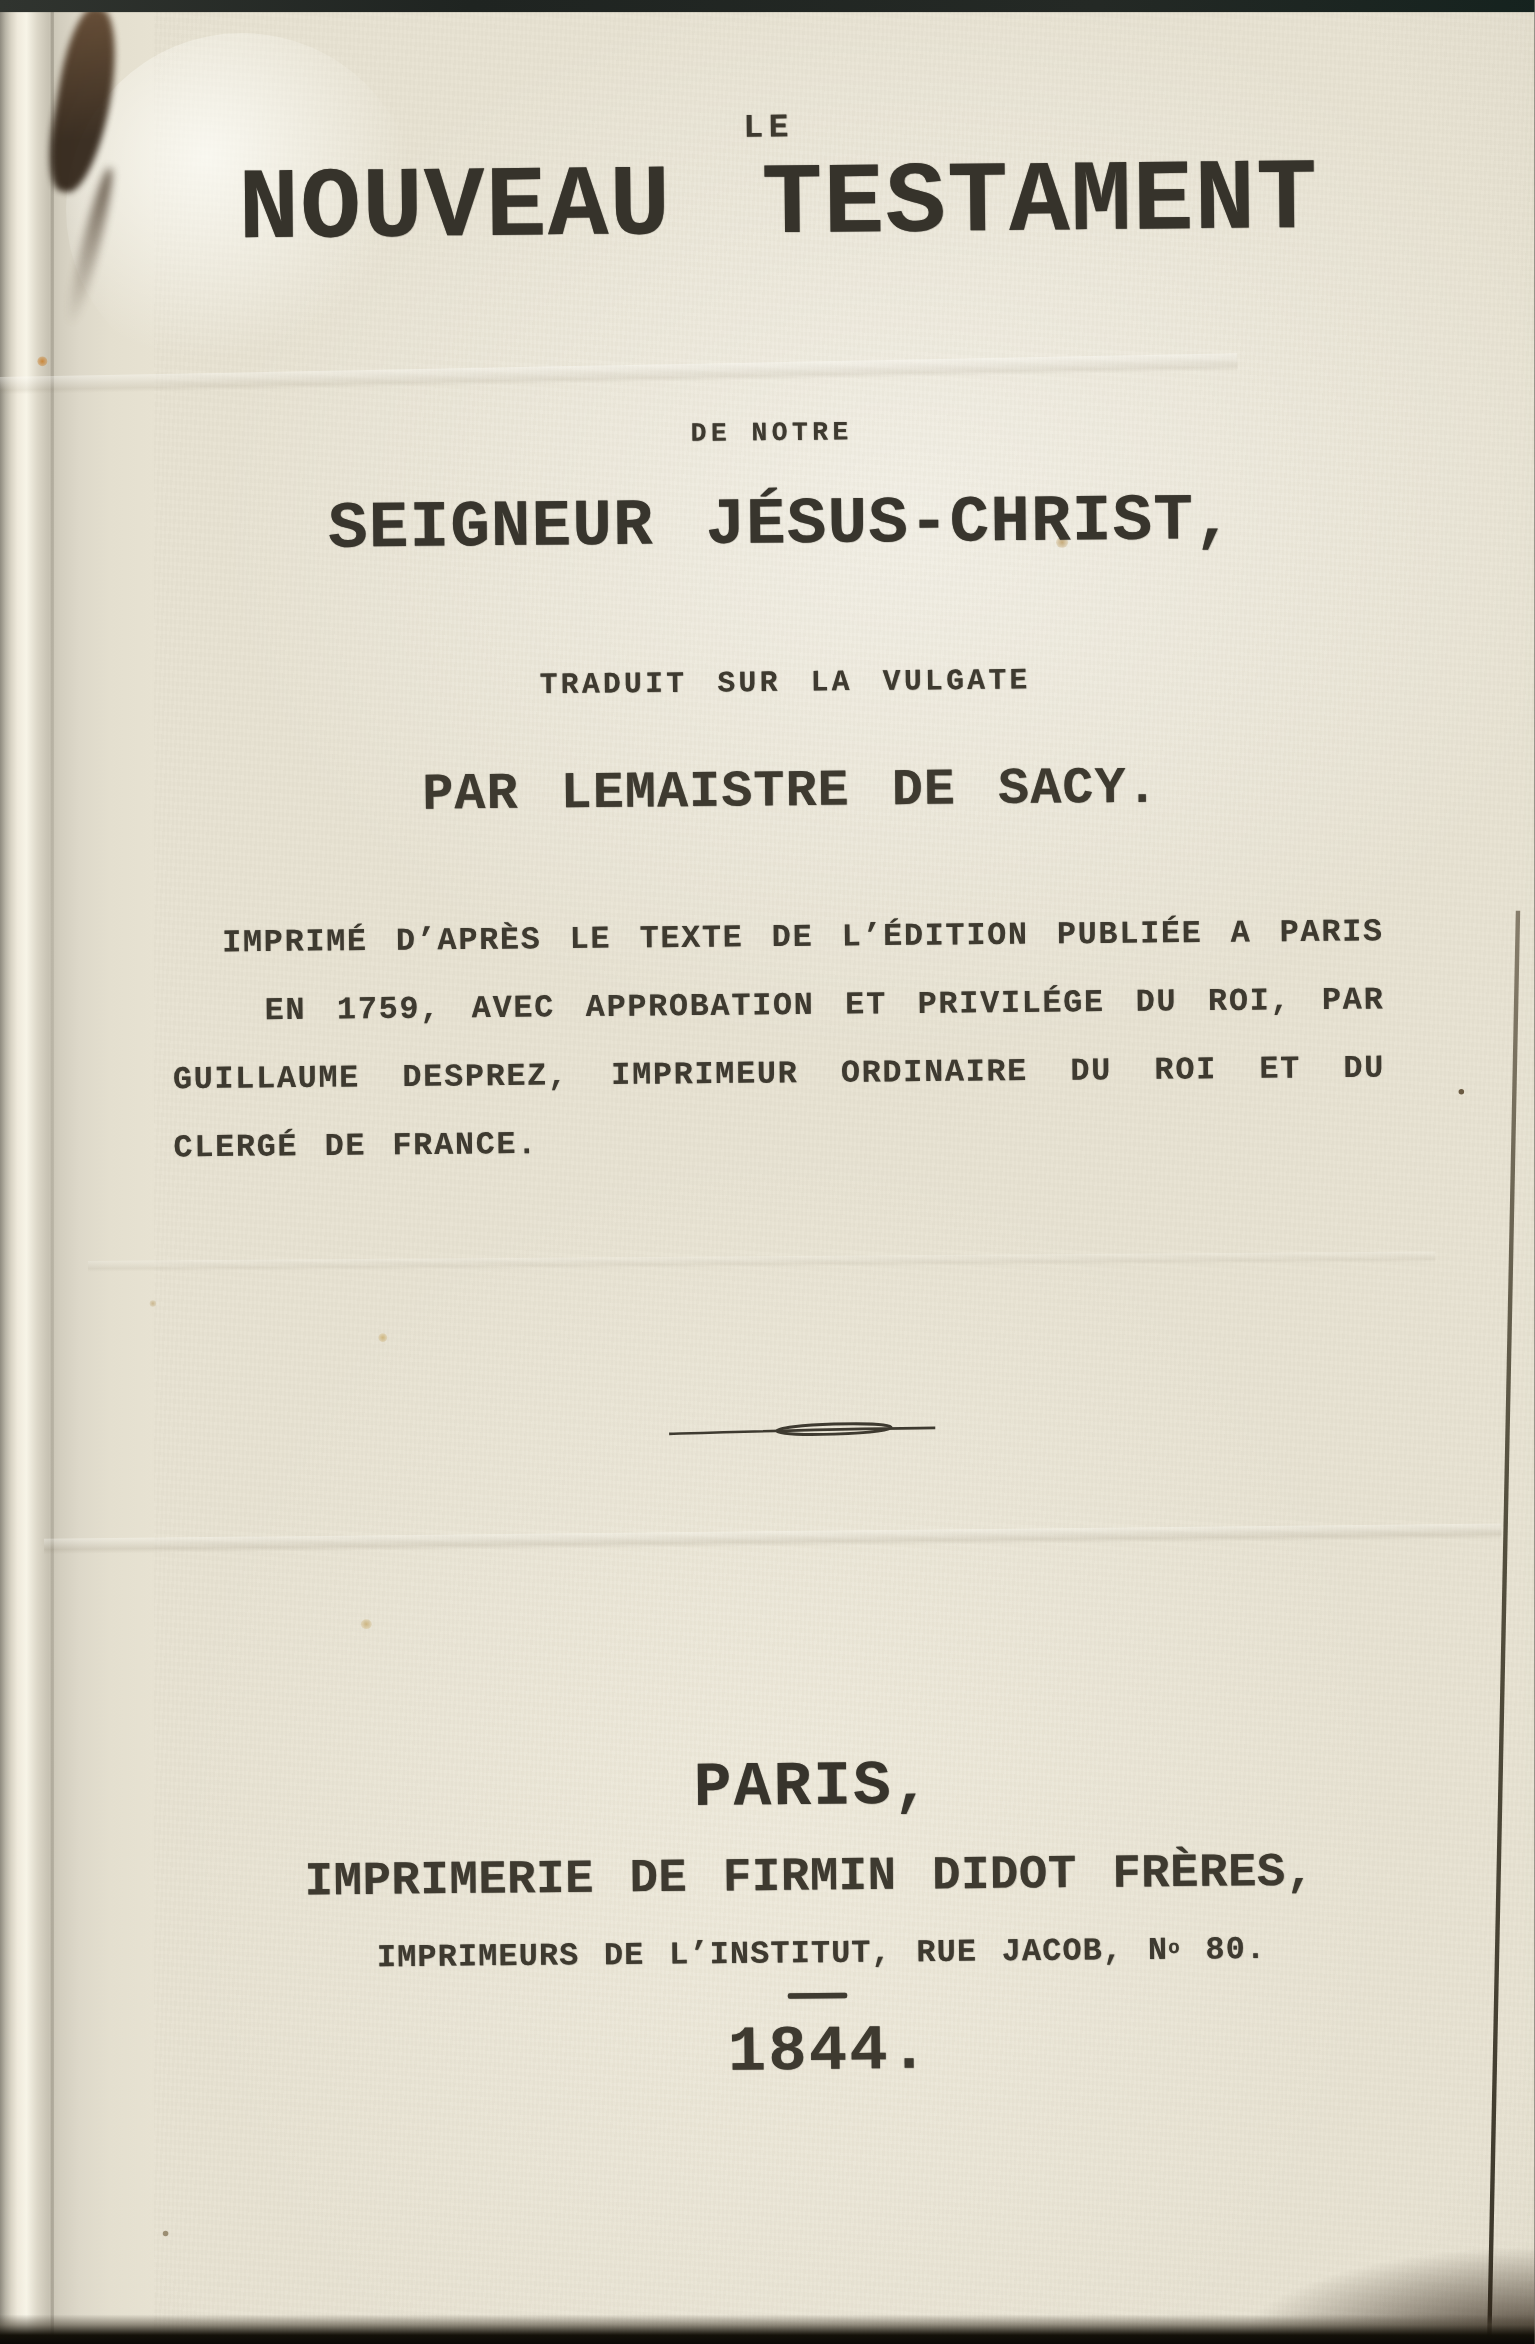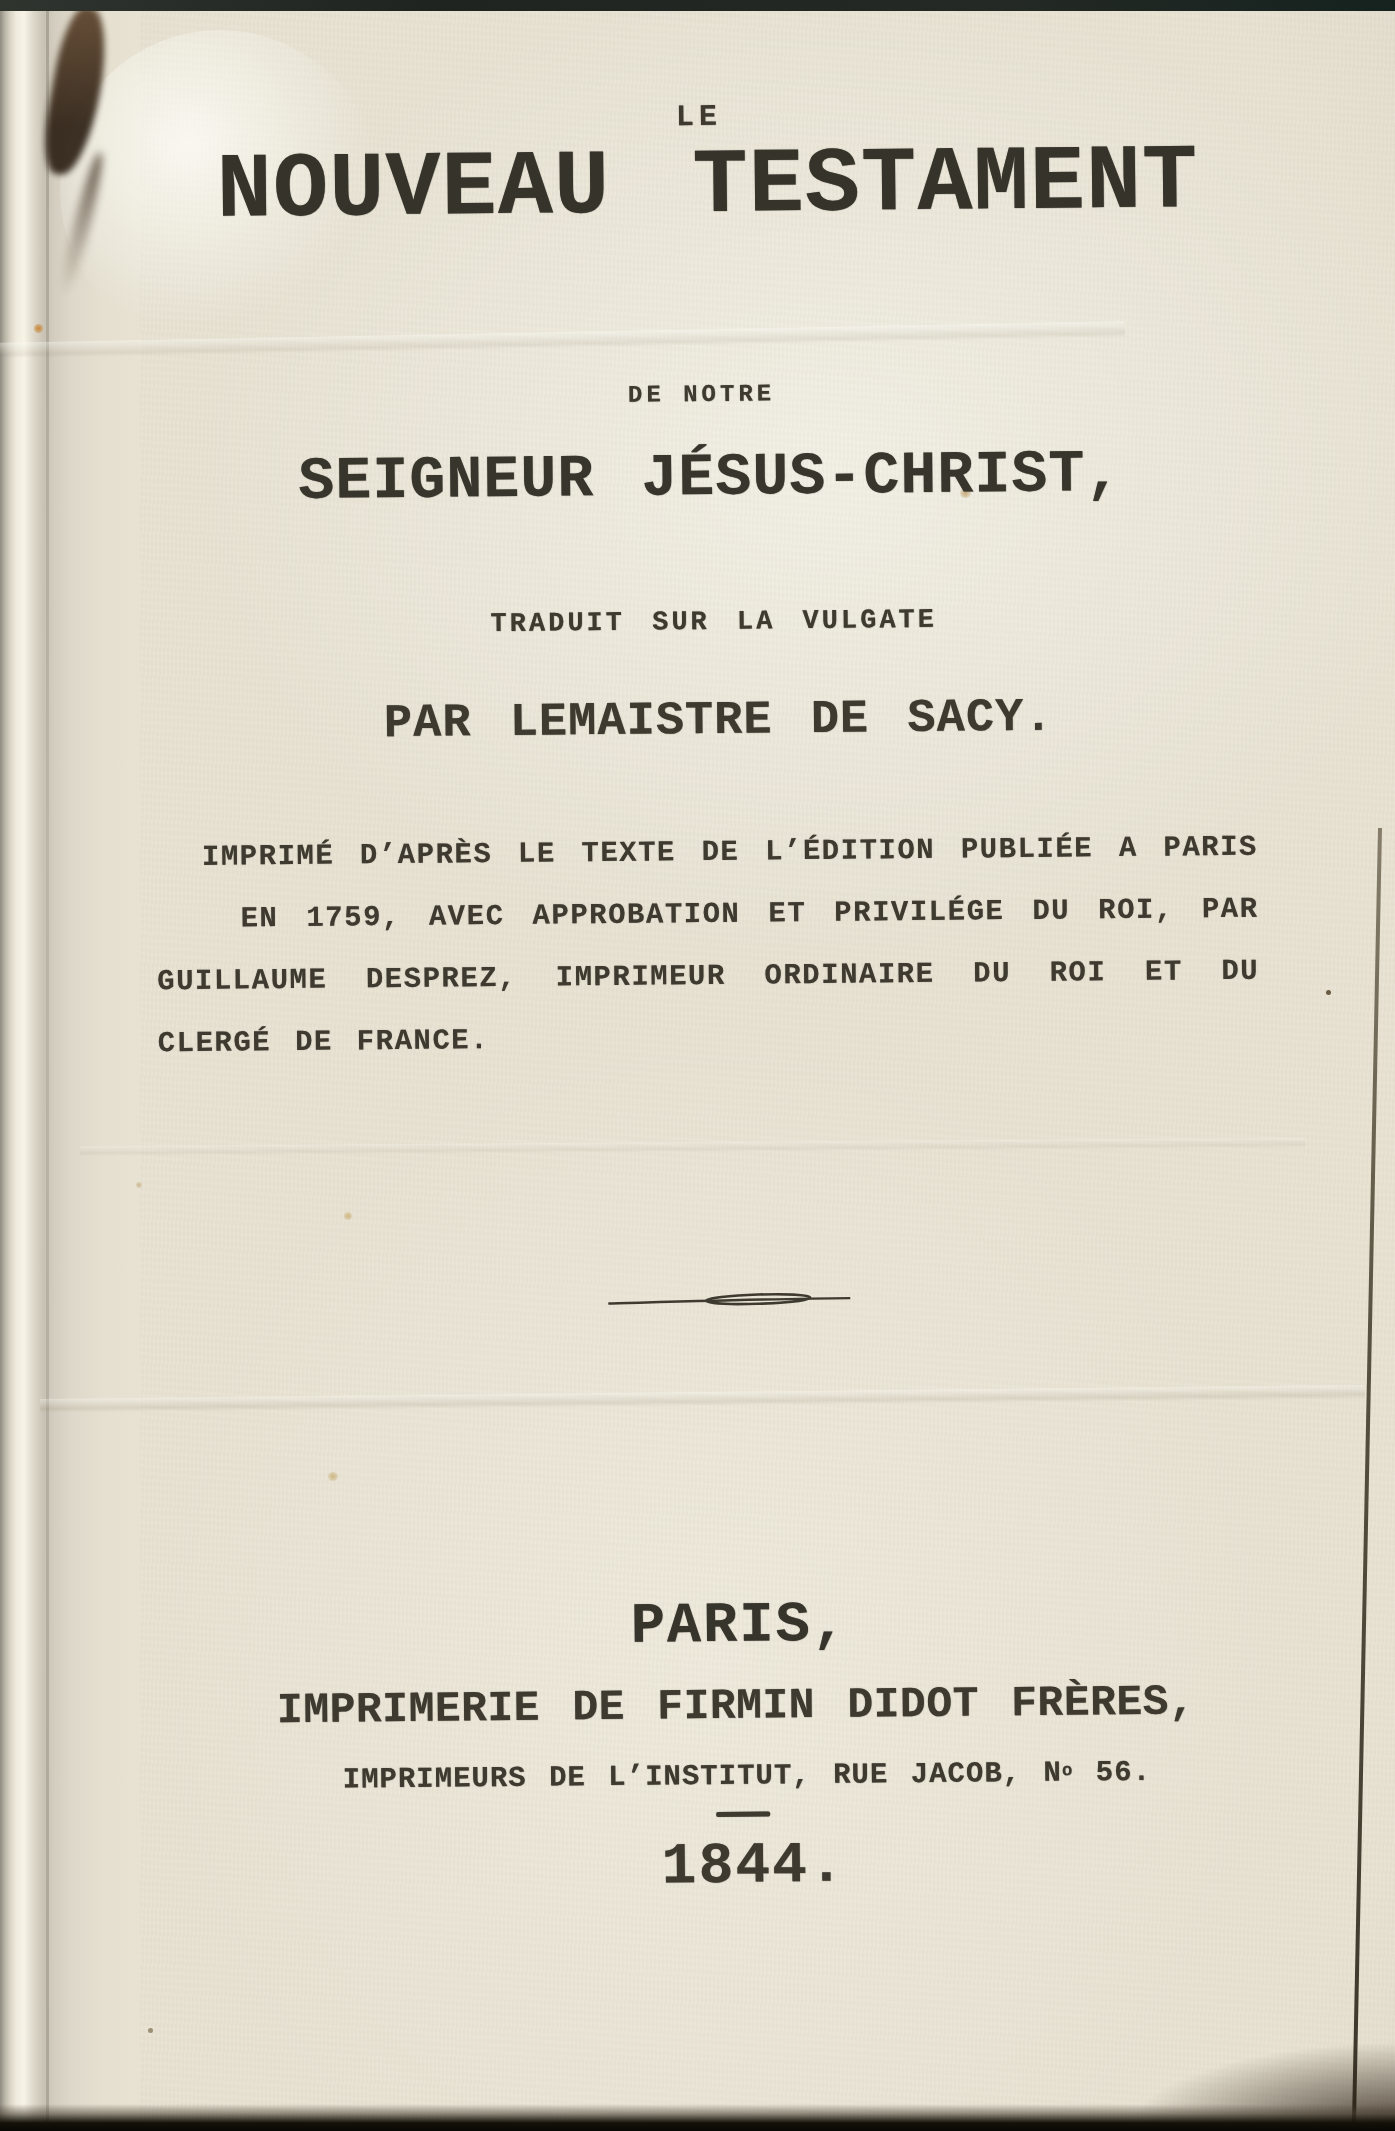--- a/index.html
+++ b/index.html
@@ -197,21 +197,21 @@
         <path d="M2 10.5 C 70 9.2, 170 7.2, 244 7.4" stroke="#3e3a30" stroke-width="2.4" fill="none"></path>
         <ellipse cx="152" cy="7.6" rx="52" ry="4.6" fill="none" stroke="#3e3a30" stroke-width="2.6" transform="rotate(-1.2 152 7.6)"></ellipse>
       </svg>
     </div>
 
     <div class="tx city-line">PARIS,</div>
 
     <div class="tx publisher-line">IMPRIMERIE DE FIRMIN DIDOT FRÈRES,</div>
 
     <div class="tx address-line">
-      <span>IMPRIMEURS DE L’INSTITUT, RUE JACOB, N</span><sup>o</sup><span> 56.</span>
+      <span>IMPRIMEURS DE L’INSTITUT, RUE JACOB, N</span><sup>o</sup><span> 80.</span>
     </div>
 
     <div class="year-rule"></div>
 
     <div class="tx year-line">1844.</div>
   </div>
 
   <div class="edge-top"></div>
   <div class="edge-bottom-right"></div>
   <div class="edge-bottom"></div>

